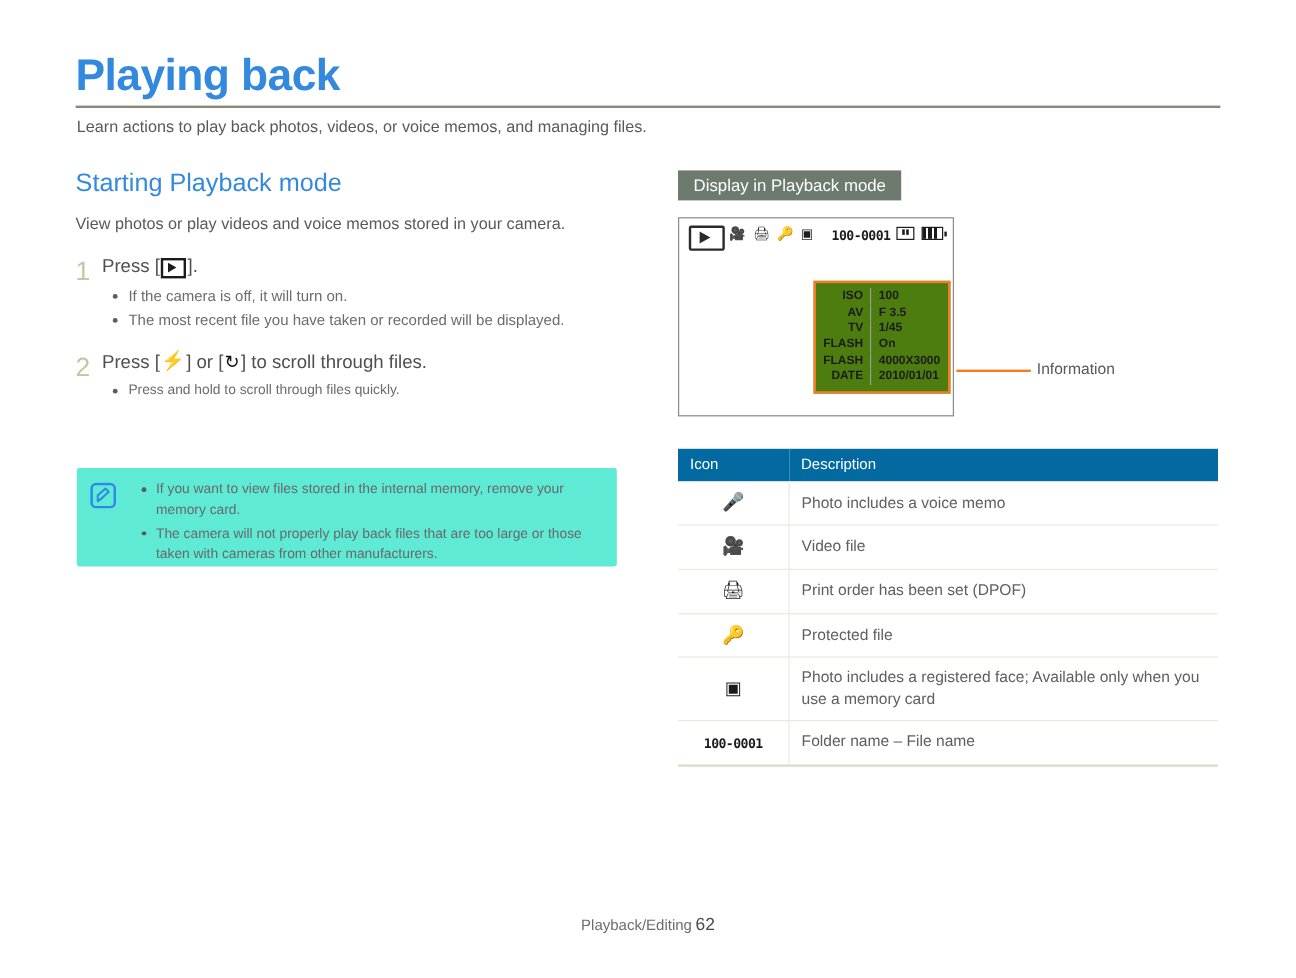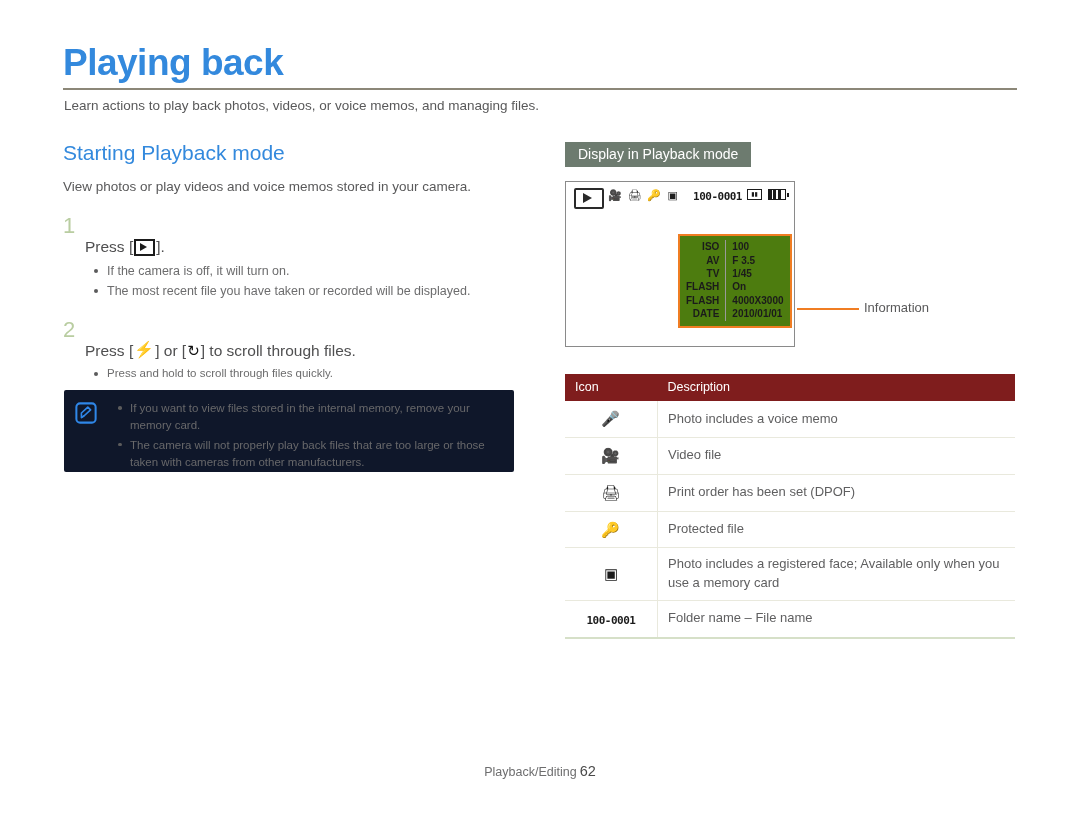--- a/index.html
+++ b/index.html
@@ -89,21 +89,20 @@
     flex: 1;
   }
   .step-head {
     font-size: 15.5px;
     color: #4f4f50;
     line-height: 1.25;
     display: flex;
     align-items: center;
     flex-wrap: wrap;
     gap: 0px;
-    margin-top: 24px;
   }
   .bullets {
     margin: 5px 0 0 0;
     padding: 0;
     list-style: none;
   }
   .bullets li {
     position: relative;
     padding-left: 22px;
     font-size: 12.5px;
@@ -149,21 +148,21 @@
   .key-flash { font-size: 16px; color: #111; font-weight: bold; padding: 0 1px;}
   .key-timer { font-size: 15px; color: #111; padding: 0 1px;}
 
   
   .note-box {
     position: absolute;
     left: 64px;
     top: 390px;
     width: 450px;
     height: 82px;
-    background: #0f172a;
+    background: #5eead4;
     border-radius: 2px;
   }
   .note-icon {
     position: absolute;
     left: 11px;
     top: 12px;
     width: 22px;
     height: 22px;
   }
   .note-list {
@@ -352,21 +351,21 @@
   
   .icon-table {
     position: absolute;
     left: 565px;
     top: 374px;
     width: 450px;
     border-collapse: collapse;
     font-size: 13px;
   }
   .icon-table th {
-    background: #7f1d1d;
+    background: #0369a1;
     color: #ffffff;
     font-weight: normal;
     font-size: 12.5px;
     text-align: left;
     padding: 5px 10px 6px 10px;
     line-height: 1.3;
   }
   .icon-table th.th-icon { width: 72px; }
   .icon-table td {
     border-bottom: 1px solid #e9e9dd;

